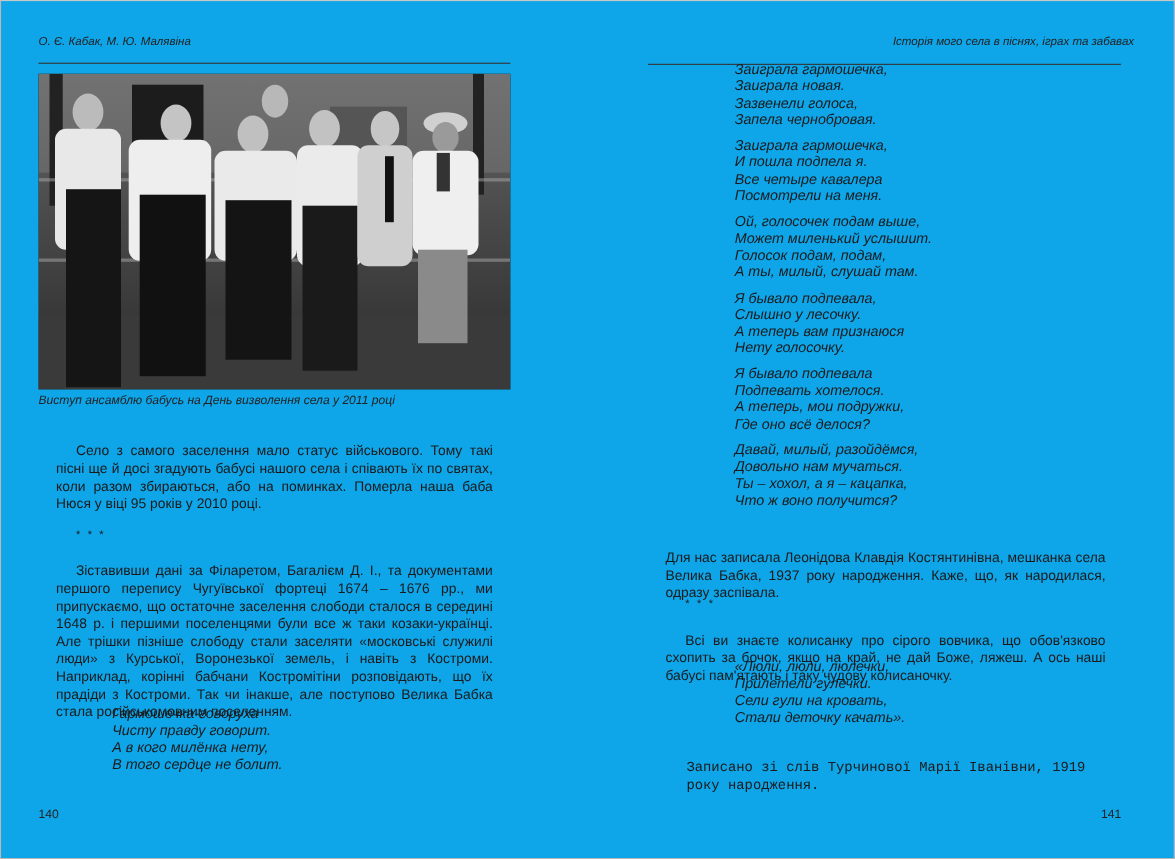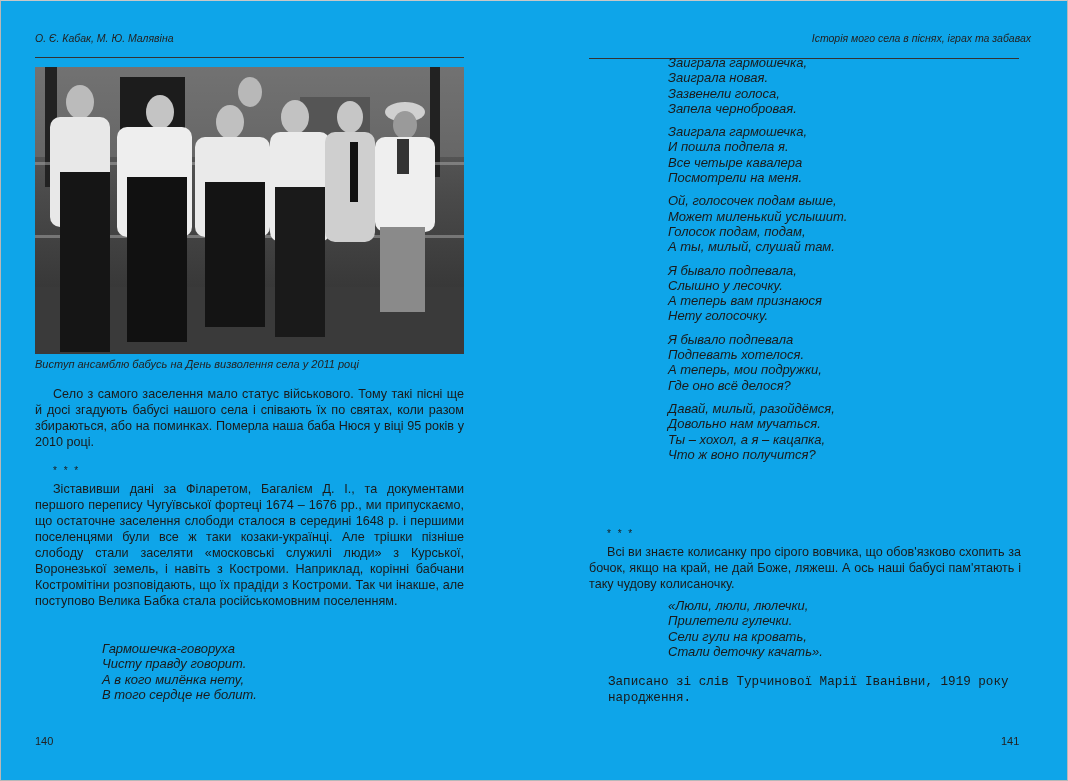--- a/index.html
+++ b/index.html
@@ -12,21 +12,21 @@
     .rh-right { right: 36px; text-align: right; }
     .rule { position: absolute; height: 1px; background: #333; }
     .rule-left { left: 34px; top: 56px; width: 429px; }
     .rule-right { left: 588px; top: 57px; width: 430px; }
 
     .photo { position: absolute; left: 34px; top: 66px; width: 429px; height: 287px; overflow: hidden;
              background: #2a2a2a; }
     .caption { position: absolute; left: 34px; top: 357px; font-size: 11px; font-style: italic; color: #222; }
 
     .body-text { position: absolute; font-size: 12.6px; line-height: 16px; color: #1a1a1a; text-align: justify; }
-    .body-text p { margin: 0; }
+    .body-text p { margin: 16px; }
     .indent { text-indent: 18px; }
     .stars { font-size: 10px; letter-spacing: 2px; padding-left: 18px; }
 
     .verse { position: absolute; font-size: 13px; font-style: italic; line-height: 15.3px; color: #1a1a1a; }
     .verse .stanza { margin-bottom: 8px; }
     .verse .line { display: block; white-space: nowrap; }
 
     .page-num { position: absolute; top: 734px; font-size: 11px; color: #222; }
     .pn-left { left: 34px; }
     .pn-right { left: 1000px; }
@@ -149,20 +149,23 @@
       <span class="line">Где оно всё делося?</span>
     </div>
     <div class="stanza">
       <span class="line">Давай, милый, разойдёмся,</span>
       <span class="line">Довольно нам мучаться.</span>
       <span class="line">Ты – хохол, а я – кацапка,</span>
       <span class="line">Что ж воно получится?</span>
     </div>
   </div>
 
+  <div class="body-text" style="left:588px; top:482px; width:432px;">
+    <p>Для нас записала Леонідова Клавдія Костянтинівна, мешканка села Велика Бабка, 1937 року народження. Каже, що, як народилася, одразу заспівала.</p>
+  </div>
 
   <div class="body-text" style="left:588px; top:525px; width:432px;">
     <p class="stars">* * *</p>
     <p class="indent" style="margin-top:2px;">Всі ви знаєте колисанку про сірого вовчика, що обов'язково схопить за бочок, якщо на край, не дай Боже, ляжеш. А ось наші бабусі пам'ятають і таку чудову колисаночку.</p>
   </div>
 
   <div class="verse" style="left:667px; top:597px;">
     <div class="stanza">
       <span class="line">«Люли, люли, люлечки,</span>
       <span class="line">Прилетели гулечки.</span>

